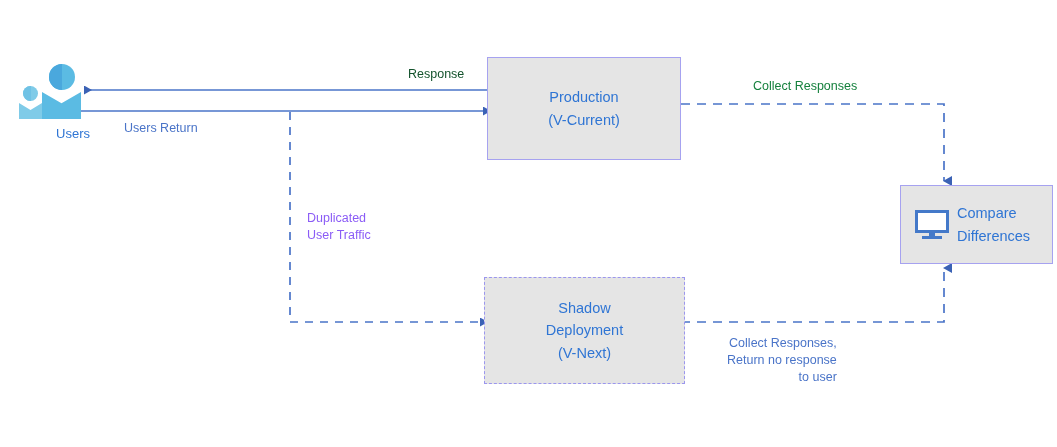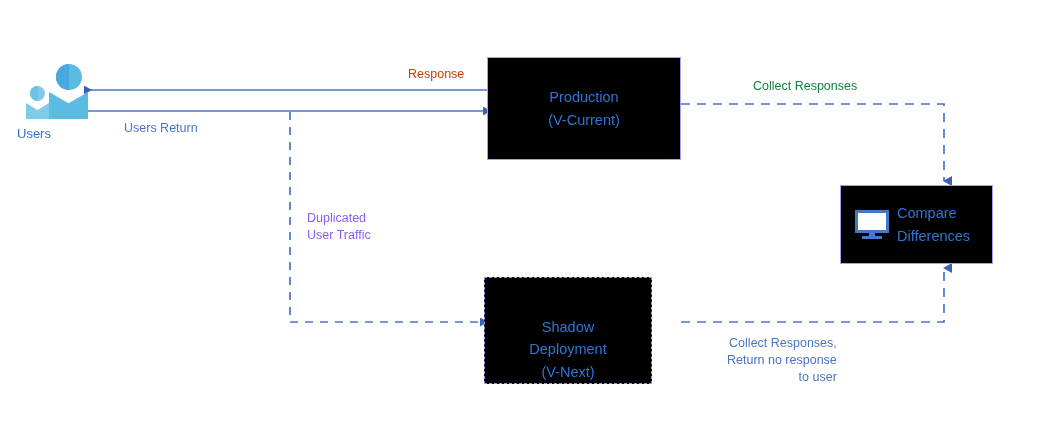--- a/index.html
+++ b/index.html
@@ -22,21 +22,21 @@
     left: 0;
     top: 0;
     width: 1057px;
     height: 447px;
   }
 
   
   .node {
     position: absolute;
     box-sizing: border-box;
-    background: #000000;
+    background: #e5e5e5;
     display: flex;
     align-items: center;
     justify-content: center;
   }
   .node-label {
     color: #2f75d4;
     font-size: 14.5px;
     line-height: 1.55;
     text-align: center;
     white-space: pre-line;
@@ -45,47 +45,46 @@
   #node-production {
     left: 487px;
     top: 57px;
     width: 194px;
     height: 103px;
     border: 1.4px solid #a6a2f0;
   }
   #node-shadow {
     left: 484px;
     top: 277px;
-    width: 168px;
+    width: 201px;
     height: 107px;
     border: 1.4px dashed #9b96ee;
-    align-items: flex-end;
   }
   #node-compare {
-    left: 840px;
+    left: 900px;
     top: 185px;
     width: 153px;
     height: 79px;
     border: 1.4px solid #a6a2f0;
     justify-content: flex-start;
     padding-left: 14px;
   }
   #node-compare .node-label {
     text-align: left;
     padding-left: 8px;
   }
 
   
   #users-group {
     position: absolute;
-    left: 17px;
+    left: 10px;
     top: 64px;
     width: 80px;
     height: 86px;
-    text-align: left;
+    text-align: right;
   }
   #users-icon {
     position: relative;
     width: 62px;
     height: 56px;
     margin: 0 auto;
   }
   .u-head-big {
     position: absolute;
     left: 30px;
@@ -173,21 +172,21 @@
     left: 7px;
     top: 26.5px;
     width: 20px;
     height: 3.4px;
     background: #4479c9;
   }
 
   
   .edge-label {
     position: absolute;
-    color: #c2410c;
+    color: #14532d;
     font-size: 12.5px;
     line-height: 1.35;
     white-space: pre-line;
   }
   #label-response { left: 408px; top: 66px; }
   #label-users-traffic { left: 124px; top: 120px; color:#4a74c8; }
   #label-duplicated { left: 307px; top: 210px; color:#8b5cf6; text-align:left; }
   #label-collect-responses { left: 753px; top: 78px; color:#15803d; }
   #label-collect-return { left: 727px; top: 335px; color:#4a74c8; text-align:right; }
 </style>

